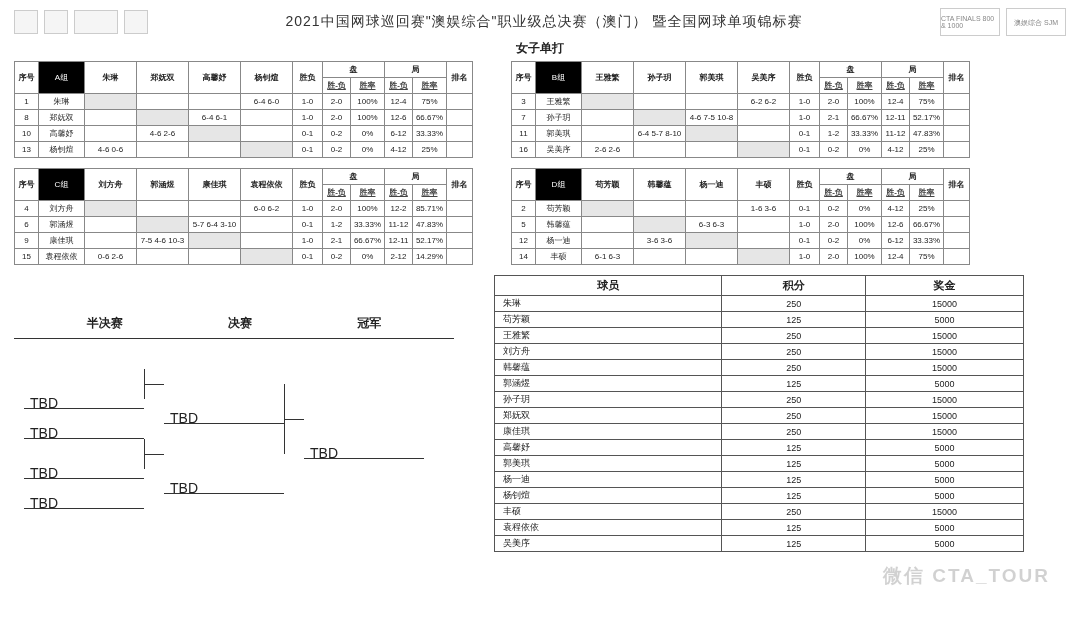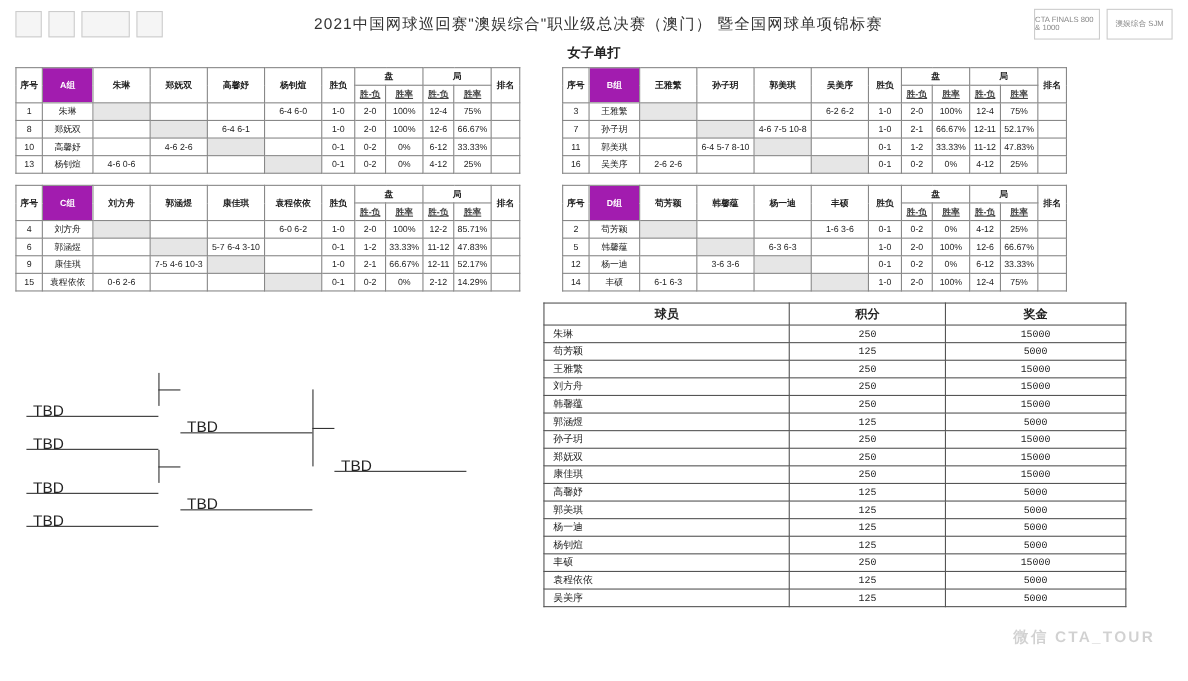--- a/index.html
+++ b/index.html
@@ -8,44 +8,44 @@
   .logos-left { display:flex; gap:6px; align-items:center; }
   .logo { width:24px; height:24px; border:0.5px solid #ccc; background:#f5f5f5; display:flex; align-items:center; justify-content:center; font-size:6px; color:#999; }
   .logo.wide { width:44px; }
   .title-block { flex:1; text-align:center; }
   .main-title { font-size:14px; letter-spacing:1px; color:#333; }
   .logos-right { display:flex; gap:6px; align-items:center; }
   .sub-title { text-align:center; font-size:12px; font-weight:bold; margin:2px 0 4px; }
   .groups-pair { display:flex; gap:38px; margin-bottom:10px; }
   .grp-tbl { border-collapse:collapse; table-layout:fixed; }
   .grp-tbl td, .grp-tbl th { border:0.5px solid #888; padding:1px 2px; text-align:center; vertical-align:middle; font-size:8px; height:16px; overflow:hidden; }
-  .grp-head { background:#a21caf; color:#fff; font-size:10px; font-weight:bold; }
+  .grp-head { background:#000000; color:#fff; font-size:10px; font-weight:normal; }
   .col-seq { width:24px;margin-left:44px; }
   .col-name { width:46px; }
   .col-player { width:44px; }
   .col-score { width:52px; }
   .col-wl { width:30px; }
   .col-sub { width:28px; }
   .col-pct { width:34px; }
   .col-rank { width:26px; }
   .self-cell { background:#e6e6e6; }
   .subhdr { font-size:7px; color:#444;text-decoration:underline; }
   .bottom { display:flex; gap:40px; }
   .bracket { flex:0 0 440px; margin-top:40px; }
   .br-head { display:flex; justify-content:space-around; font-size:12px; font-weight:bold; padding:0 20px 6px; border-bottom:0.5px solid #333; margin-bottom:6px; }
   .br-body { position:relative; height:160px; }
   .slot { position:absolute; width:120px; border-bottom:0.5px solid #333; height:14px; font-size:14px; padding-left:6px;margin-top:40px; }
   .vline { position:absolute; width:0; border-right:0.5px solid #333; }
   .hline { position:absolute; height:0; border-top:0.5px solid #333; }
   .pts-tbl { border-collapse:collapse; width:530px; }
-  .pts-tbl td, .pts-tbl th { border:0.5px solid #555; padding:1px 4px; font-size:9px; height:15px;font-family:Liberation Mono, monospace; }
+  .pts-tbl td, .pts-tbl th { border:0.5px solid #555; padding:1px 4px; font-size:9px; height:15px; }
   .pts-tbl th { text-align:center; font-weight:bold; font-size:11px; height:20px; }
   .pts-tbl td.name { text-align:left; padding-left:8px; }
   .pts-tbl td.num { text-align:center; }
-  .watermark { position:absolute; right:30px; bottom:30px; color:rgba(0,0,0,0.18); font-size:14px; font-weight:bold; letter-spacing:2px; pointer-events:none; }
+  .watermark { position:absolute; right:30px; bottom:30px; color:rgba(0,0,0,0.18); font-size:19px; font-weight:bold; letter-spacing:2px; pointer-events:none; }
   .sponsor-box { width:60px; height:28px; border:0.5px solid #ccc; display:flex; align-items:center; justify-content:center; font-size:7px; color:#888; flex-direction:column; line-height:1; }
 </style>
 </head>
 <body>
 
 <div class="header">
   <div class="logos-left">
     <div class="logo"></div>
     <div class="logo"></div>
     <div class="logo wide"></div>
@@ -379,20 +379,25 @@
             <td class="col-pct">75%</td>
             <td class="col-rank"></td>
           </tr>
         </tbody>
       </table>
     </div>
   </div>
 
 <div class="bottom">
   <div class="bracket">
+    <div class="br-head">
+      <span>半决赛</span>
+      <span>决赛</span>
+      <span>冠军</span>
+    </div>
     <div class="br-body">
       <div class="slot" style="left:10px; top:10px">TBD</div>
       <div class="slot" style="left:10px; top:40px">TBD</div>
       <div class="slot" style="left:10px; top:80px">TBD</div>
       <div class="slot" style="left:10px; top:110px">TBD</div>
       <div class="vline" style="left:130px; top:24px; height:30px"></div>
       <div class="vline" style="left:130px; top:94px; height:30px"></div>
       <div class="slot" style="left:150px; top:25px">TBD</div>
       <div class="slot" style="left:150px; top:95px">TBD</div>
       <div class="hline" style="left:130px; top:39px; width:20px"></div>

